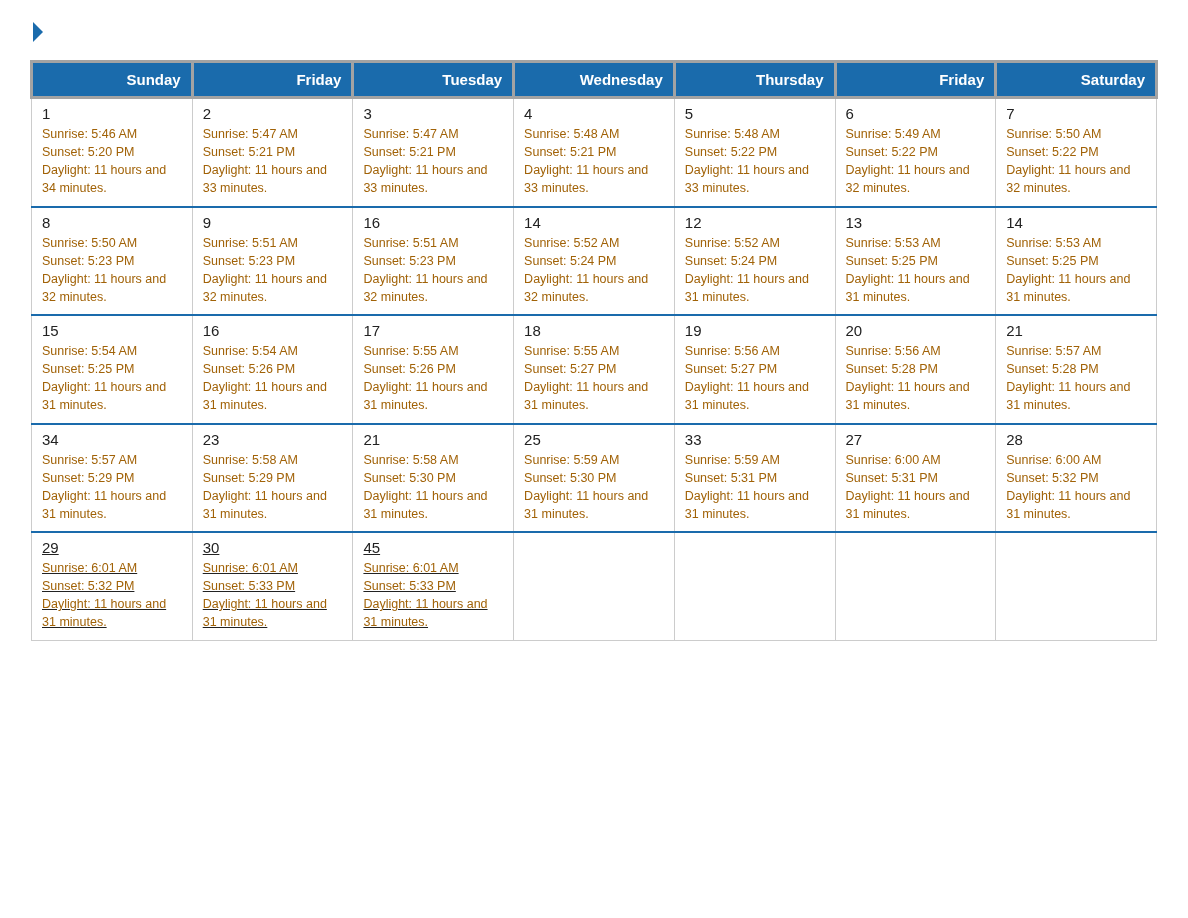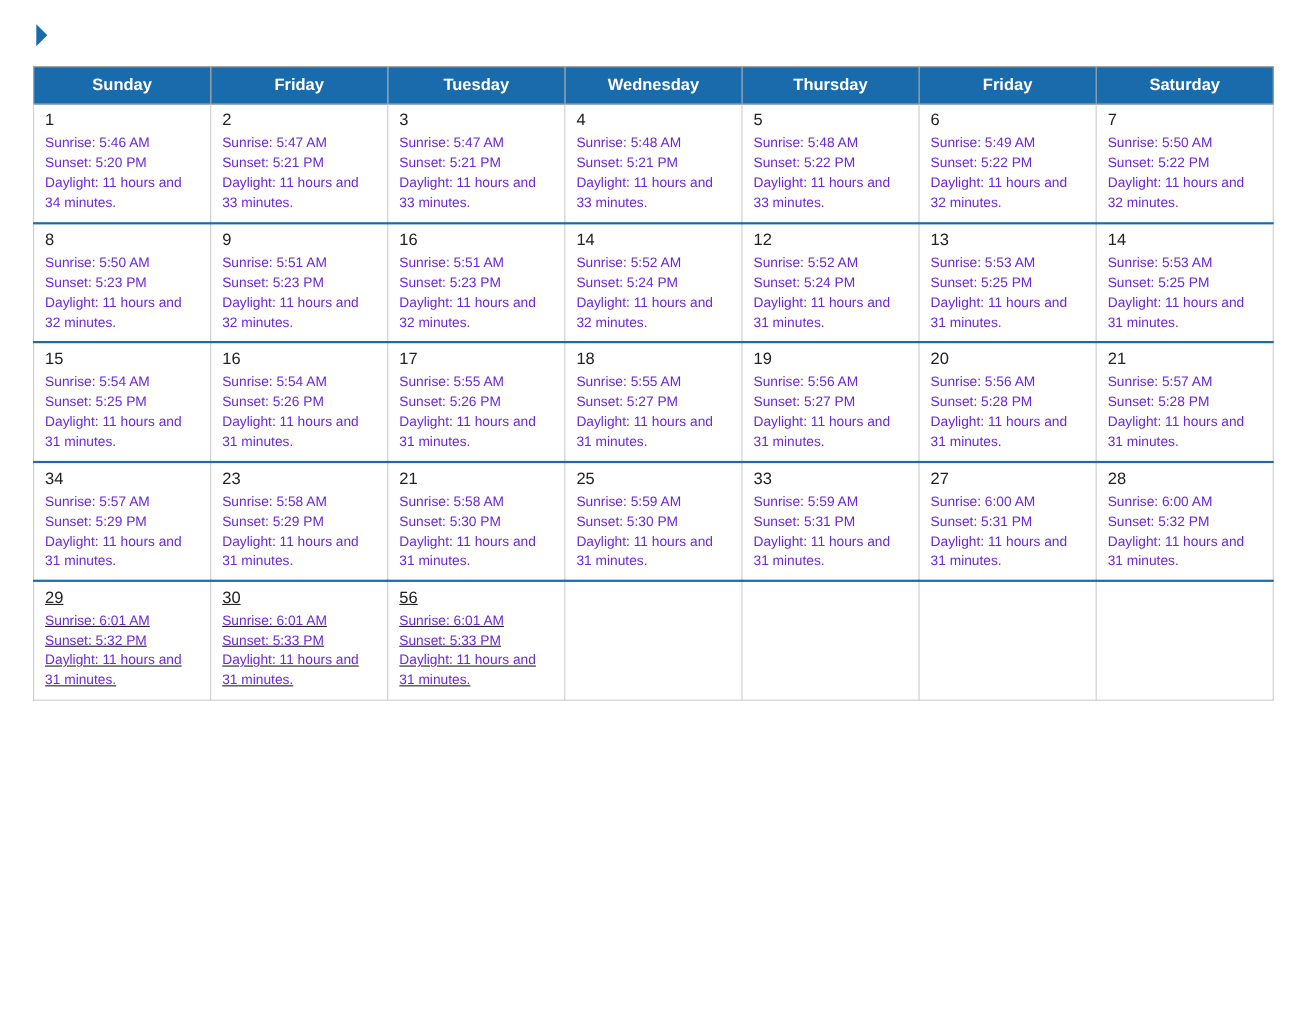--- a/index.html
+++ b/index.html
@@ -61,41 +61,41 @@
     table {
       width: 100%;
       border-collapse: collapse;
     }
     thead tr th {
       background-color: #1a6bac;
       color: #fff;
       font-weight: bold;
       font-size: 15px;
       padding: 8px 10px;
-      text-align: center;
-      border: 1px solid #a3a3a3;
+      text-align: right;
+      border: 3px solid #a3a3a3;
     }
     tbody tr td {
       vertical-align: top;
       padding: 6px 10px 8px;
       font-size: 13px;
       border: 1px solid #ccc;
       width: 14.28%;
       min-height: 90px;
     }
     tbody tr td .day-num {
       font-size: 15px;
       font-weight: normal;
       color: #222;
       display: block;
       margin-bottom: 3px;
     }
     tbody tr td .day-info {
       font-size: 12.5px;
-      color: #6d28d9;
+      color: #a16207;
       line-height: 1.45;
     }
     tbody tr td.empty {
       background: #fff;
     }
     tbody tr {
       border-bottom: 2px solid #1a6bac;
     }
     tbody tr:last-child {
       border-bottom: none;
@@ -194,21 +194,21 @@
         <td><span class="day-num">27</span>
 <span class="day-info">Sunrise: 6:00 AM<br>Sunset: 5:31 PM<br>Daylight: 11 hours and 31 minutes.</span></td>
         <td><span class="day-num">28</span>
 <span class="day-info">Sunrise: 6:00 AM<br>Sunset: 5:32 PM<br>Daylight: 11 hours and 31 minutes.</span></td>
       </tr>
       <tr>
         <td><span class="day-num">29</span>
 <span class="day-info">Sunrise: 6:01 AM<br>Sunset: 5:32 PM<br>Daylight: 11 hours and 31 minutes.</span></td>
         <td><span class="day-num">30</span>
 <span class="day-info">Sunrise: 6:01 AM<br>Sunset: 5:33 PM<br>Daylight: 11 hours and 31 minutes.</span></td>
-        <td><span class="day-num">56</span>
+        <td><span class="day-num">45</span>
 <span class="day-info">Sunrise: 6:01 AM<br>Sunset: 5:33 PM<br>Daylight: 11 hours and 31 minutes.</span></td>
         <td class="empty"></td>
         <td class="empty"></td>
         <td class="empty"></td>
         <td class="empty"></td>
       </tr>
     </tbody>
 </table>
 
 </body></html>

